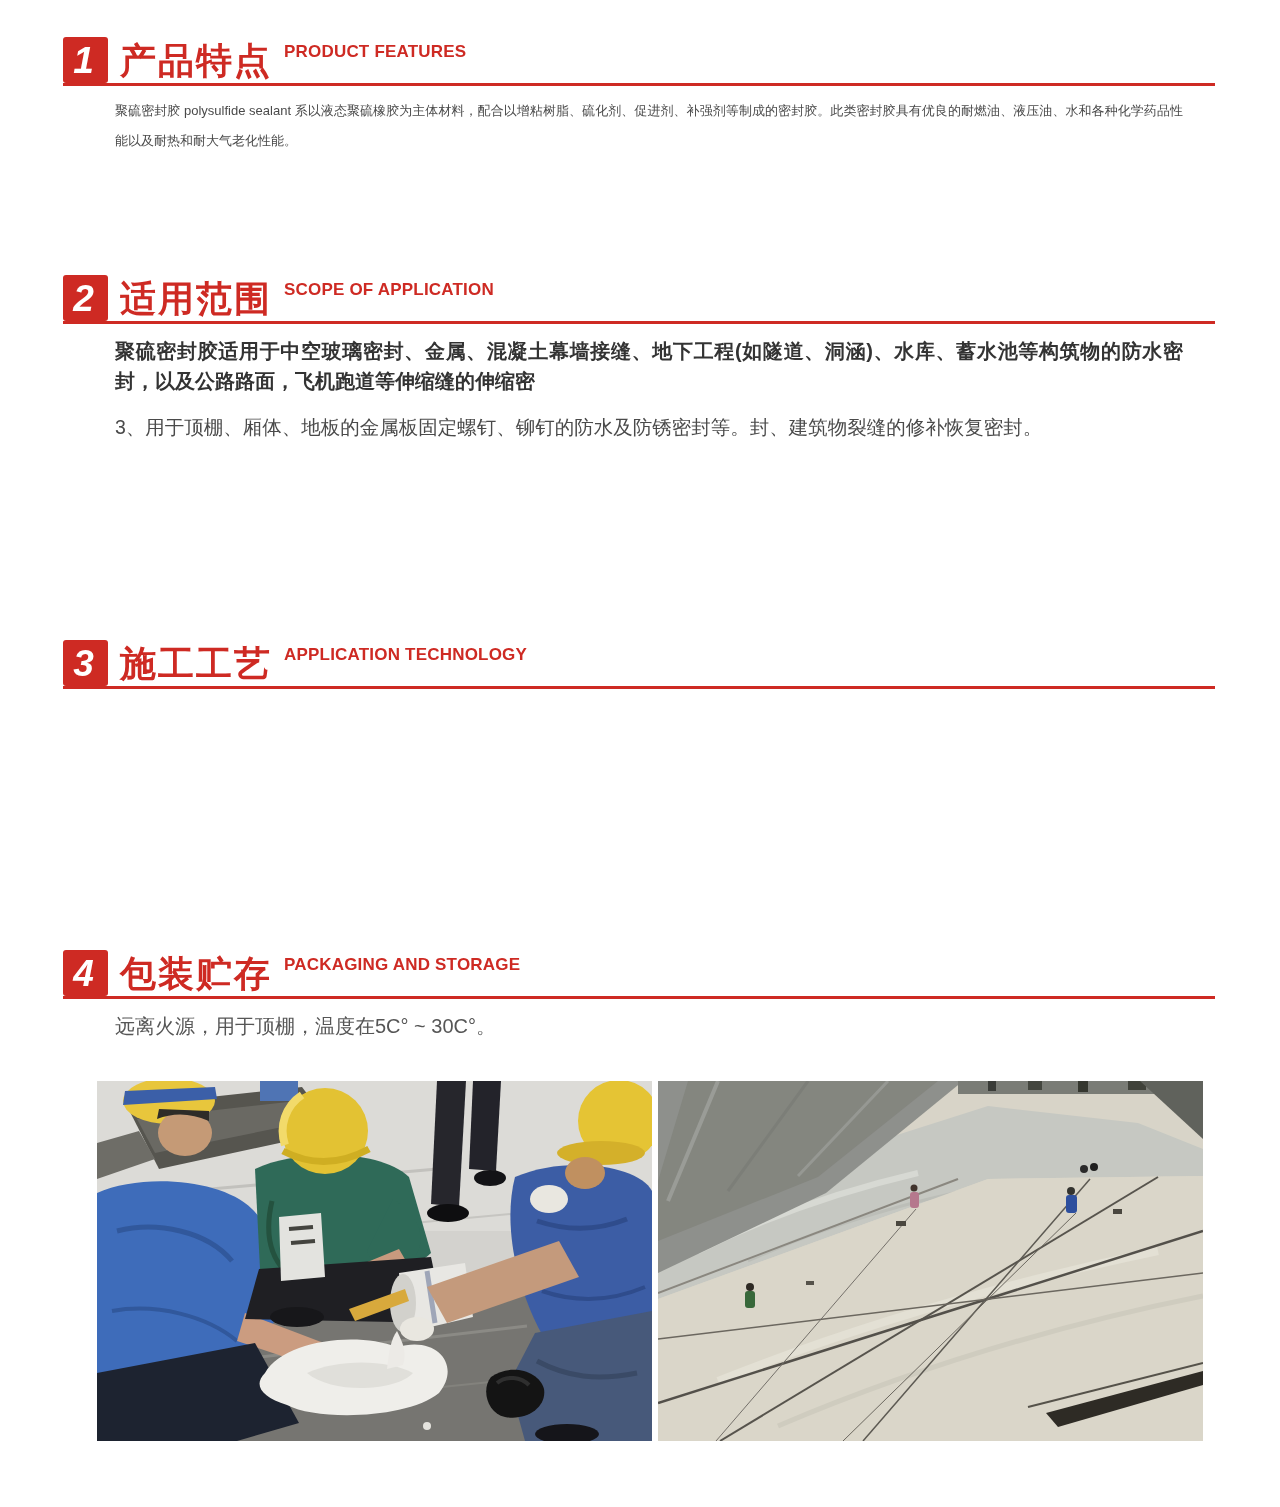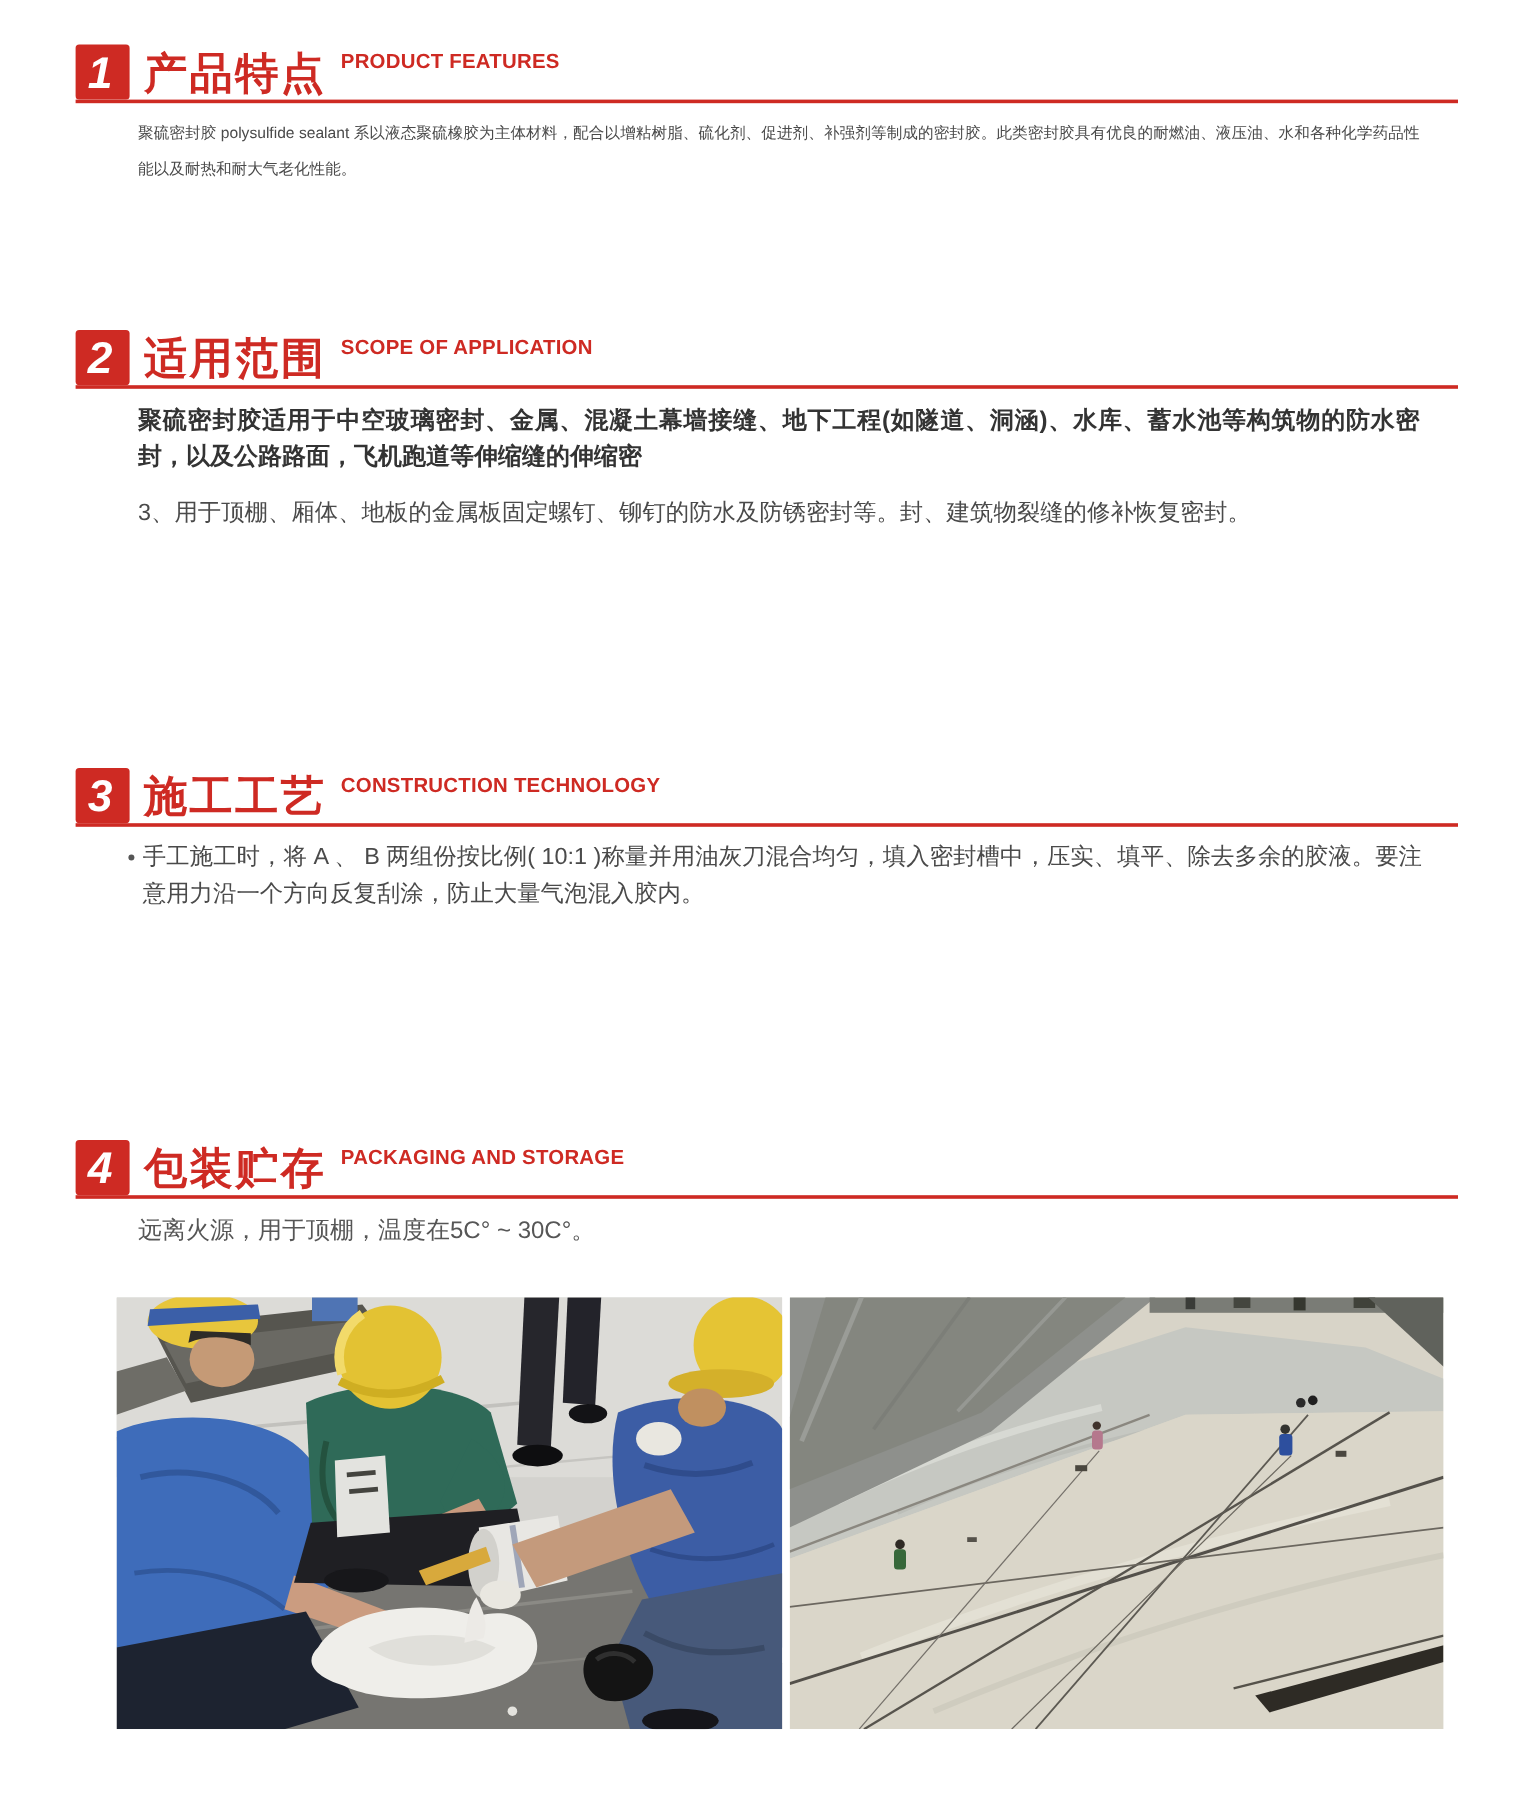--- a/index.html
+++ b/index.html
@@ -90,24 +90,23 @@
     <p class="lead">聚硫密封胶适用于中空玻璃密封、金属、混凝土幕墙接缝、地下工程(如隧道、洞涵)、水库、蓄水池等构筑物的防水密封，以及公路路面，飞机跑道等伸缩缝的伸缩密</p>
     <ul class="scope-items">
       <li>3、用于顶棚、厢体、地板的金属板固定螺钉、铆钉的防水及防锈密封等。封、建筑物裂缝的修补恢复密封。</li>
     </ul>
   </section>
 
   <section class="sec" style="top:643px">
     <div class="hdr">
       <div class="badge">3</div>
       <div class="tzh">施工工艺</div>
-      <div class="ten">CONSTRUCTION TECHNOLOGY</div>
+      <div class="ten">APPLICATION TECHNOLOGY</div>
     </div>
     <ul class="steps">
-      <li>手工施工时，将 A 、 B 两组份按比例( 10:1 )称量并用油灰刀混合均匀，填入密封槽中，压实、填平、除去多余的胶液。要注意用力沿一个方向反复刮涂，防止大量气泡混入胶内。</li>
     </ul>
   </section>
 
   <section class="sec" style="top:953px">
     <div class="hdr">
       <div class="badge">4</div>
       <div class="tzh">包装贮存</div>
       <div class="ten">PACKAGING AND STORAGE</div>
     </div>
     <p class="note">远离火源，用于顶棚，温度在5C° ~ 30C°。</p>

